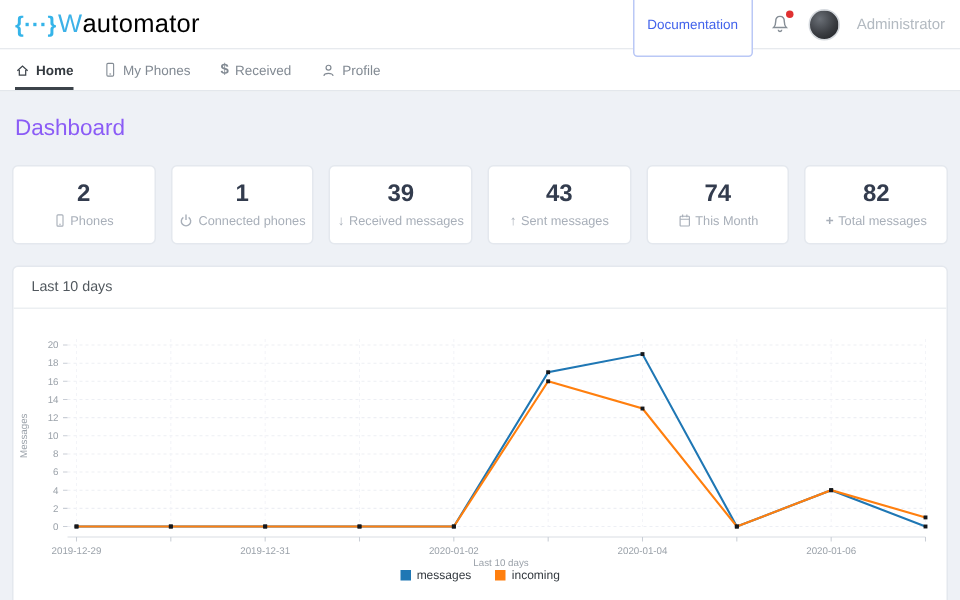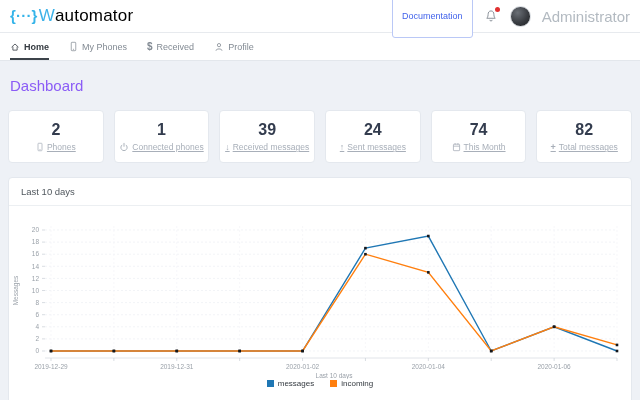--- a/index.html
+++ b/index.html
@@ -10,37 +10,37 @@
   .header { height:33px; background:#fff; border-bottom:1px solid #e7eaee; display:flex; align-items:center; padding:0 10px; }
   .logo { display:flex; align-items:baseline; font-size:17px; font-weight:500; letter-spacing:.2px; cursor:pointer; }
   .logo .braces { color:#35b4e9; font-weight:700; margin-right:1px; font-size:15px; }
   .logo .w { color:#3db2e8; }
   .logo .rest { color:#000000; }
   .header-right { margin-left:auto; display:flex; align-items:center; gap:11px; }
   .doc-btn { font-size:9px; color:#4263eb; background:#fff; border:1px solid #bac8f6; border-radius:3px; padding:16px 9px; cursor:pointer; font-family:inherit; }
   .bell-wrap { position:relative; width:15px; height:16px; cursor:pointer; }
   .bell-dot { position:absolute; top:-1px; right:-1px; width:5px; height:5px; border-radius:50%; background:#e03131; }
   .avatar { width:21px; height:21px; border-radius:50%; background:radial-gradient(circle at 35% 30%, #6a6f76 0%, #3a3d42 55%, #1c1e21 100%); border:1px solid #d5d9de; }
-  .user-name { font-size:15px; color:#b3bac1; }
+  .user-name { font-size:10px; color:#b3bac1; }
 
   
   .nav { height:28px; background:#fff; border-bottom:1px solid #e3e7ec; display:flex; align-items:stretch; padding:0 10px; gap:20px; }
   .nav-item { display:flex; align-items:center; gap:4px; font-size:9px; color:#828a93; cursor:pointer; border-bottom:2px solid transparent; padding-top:2px; }
   .nav-item.active { color:#343a40; border-bottom-color:#3c434a; font-weight:700; }
   .nav-item svg, .nav-item .dollar { flex:0 0 auto; }
   .dollar { font-size:10px; font-weight:700; color:inherit; }
 
   
   .main { padding:8px 8px 0 8px; }
   .page-title { font-size:15px; font-weight:400; color:#8b5cf6; margin:8px 2px 16px 2px; }
 
   .stats-row { display:flex; gap:10px; }
   .stat-card { flex:1; background:#fff; border:1px solid #e4e8ee; border-radius:4px; text-align:center; padding:9px 2px 10px 2px; }
   .stat-value { font-size:16px; font-weight:700; color:#333c4e; line-height:1.2; margin-bottom:3px; }
-  .stat-label { font-size:8.5px; color:#a8afb9; display:flex; align-items:center; justify-content:center; gap:3px;text-decoration:underline; }
+  .stat-label { font-size:8.5px; color:#a8afb9; display:flex; align-items:center; justify-content:center; gap:3px; }
   .glyph { font-size:9px; font-weight:700; color:#a8afb9; line-height:1; }
 
   .chart-card { margin-top:14px; background:#fff; border:1px solid #e4e8ee; border-radius:4px; height:230px; }
   .chart-header { padding:8px 12px; font-size:9.5px; color:#51585e; border-bottom:1px solid #eceff2; }
   .chart-body svg { display:block; width:100%; height:auto; }
   .legend { display:flex; justify-content:center; gap:16px; margin-top:0; }
   .legend-item { display:flex; align-items:center; gap:4px; font-size:8px; color:#343a40; cursor:pointer; }
   .legend-swatch { width:7px; height:7px; display:inline-block; }
 </style>
 </head>
@@ -118,21 +118,21 @@
       </div>
     </div>
     <div class="stat-card">
       <div class="stat-value">39</div>
       <div class="stat-label">
         <span class="glyph">↓</span>
         <span>Received messages</span>
       </div>
     </div>
     <div class="stat-card">
-      <div class="stat-value">24</div>
+      <div class="stat-value">43</div>
       <div class="stat-label">
         <span class="glyph">↑</span>
         <span>Sent messages</span>
       </div>
     </div>
     <div class="stat-card">
       <div class="stat-value">74</div>
       <div class="stat-label">
         <svg width="9" height="10" viewBox="0 0 16 17">
           <rect x="2.5" y="3.5" width="11" height="11.5" rx="1" fill="none" stroke="#a8afb9" stroke-width="1.4"></rect>

